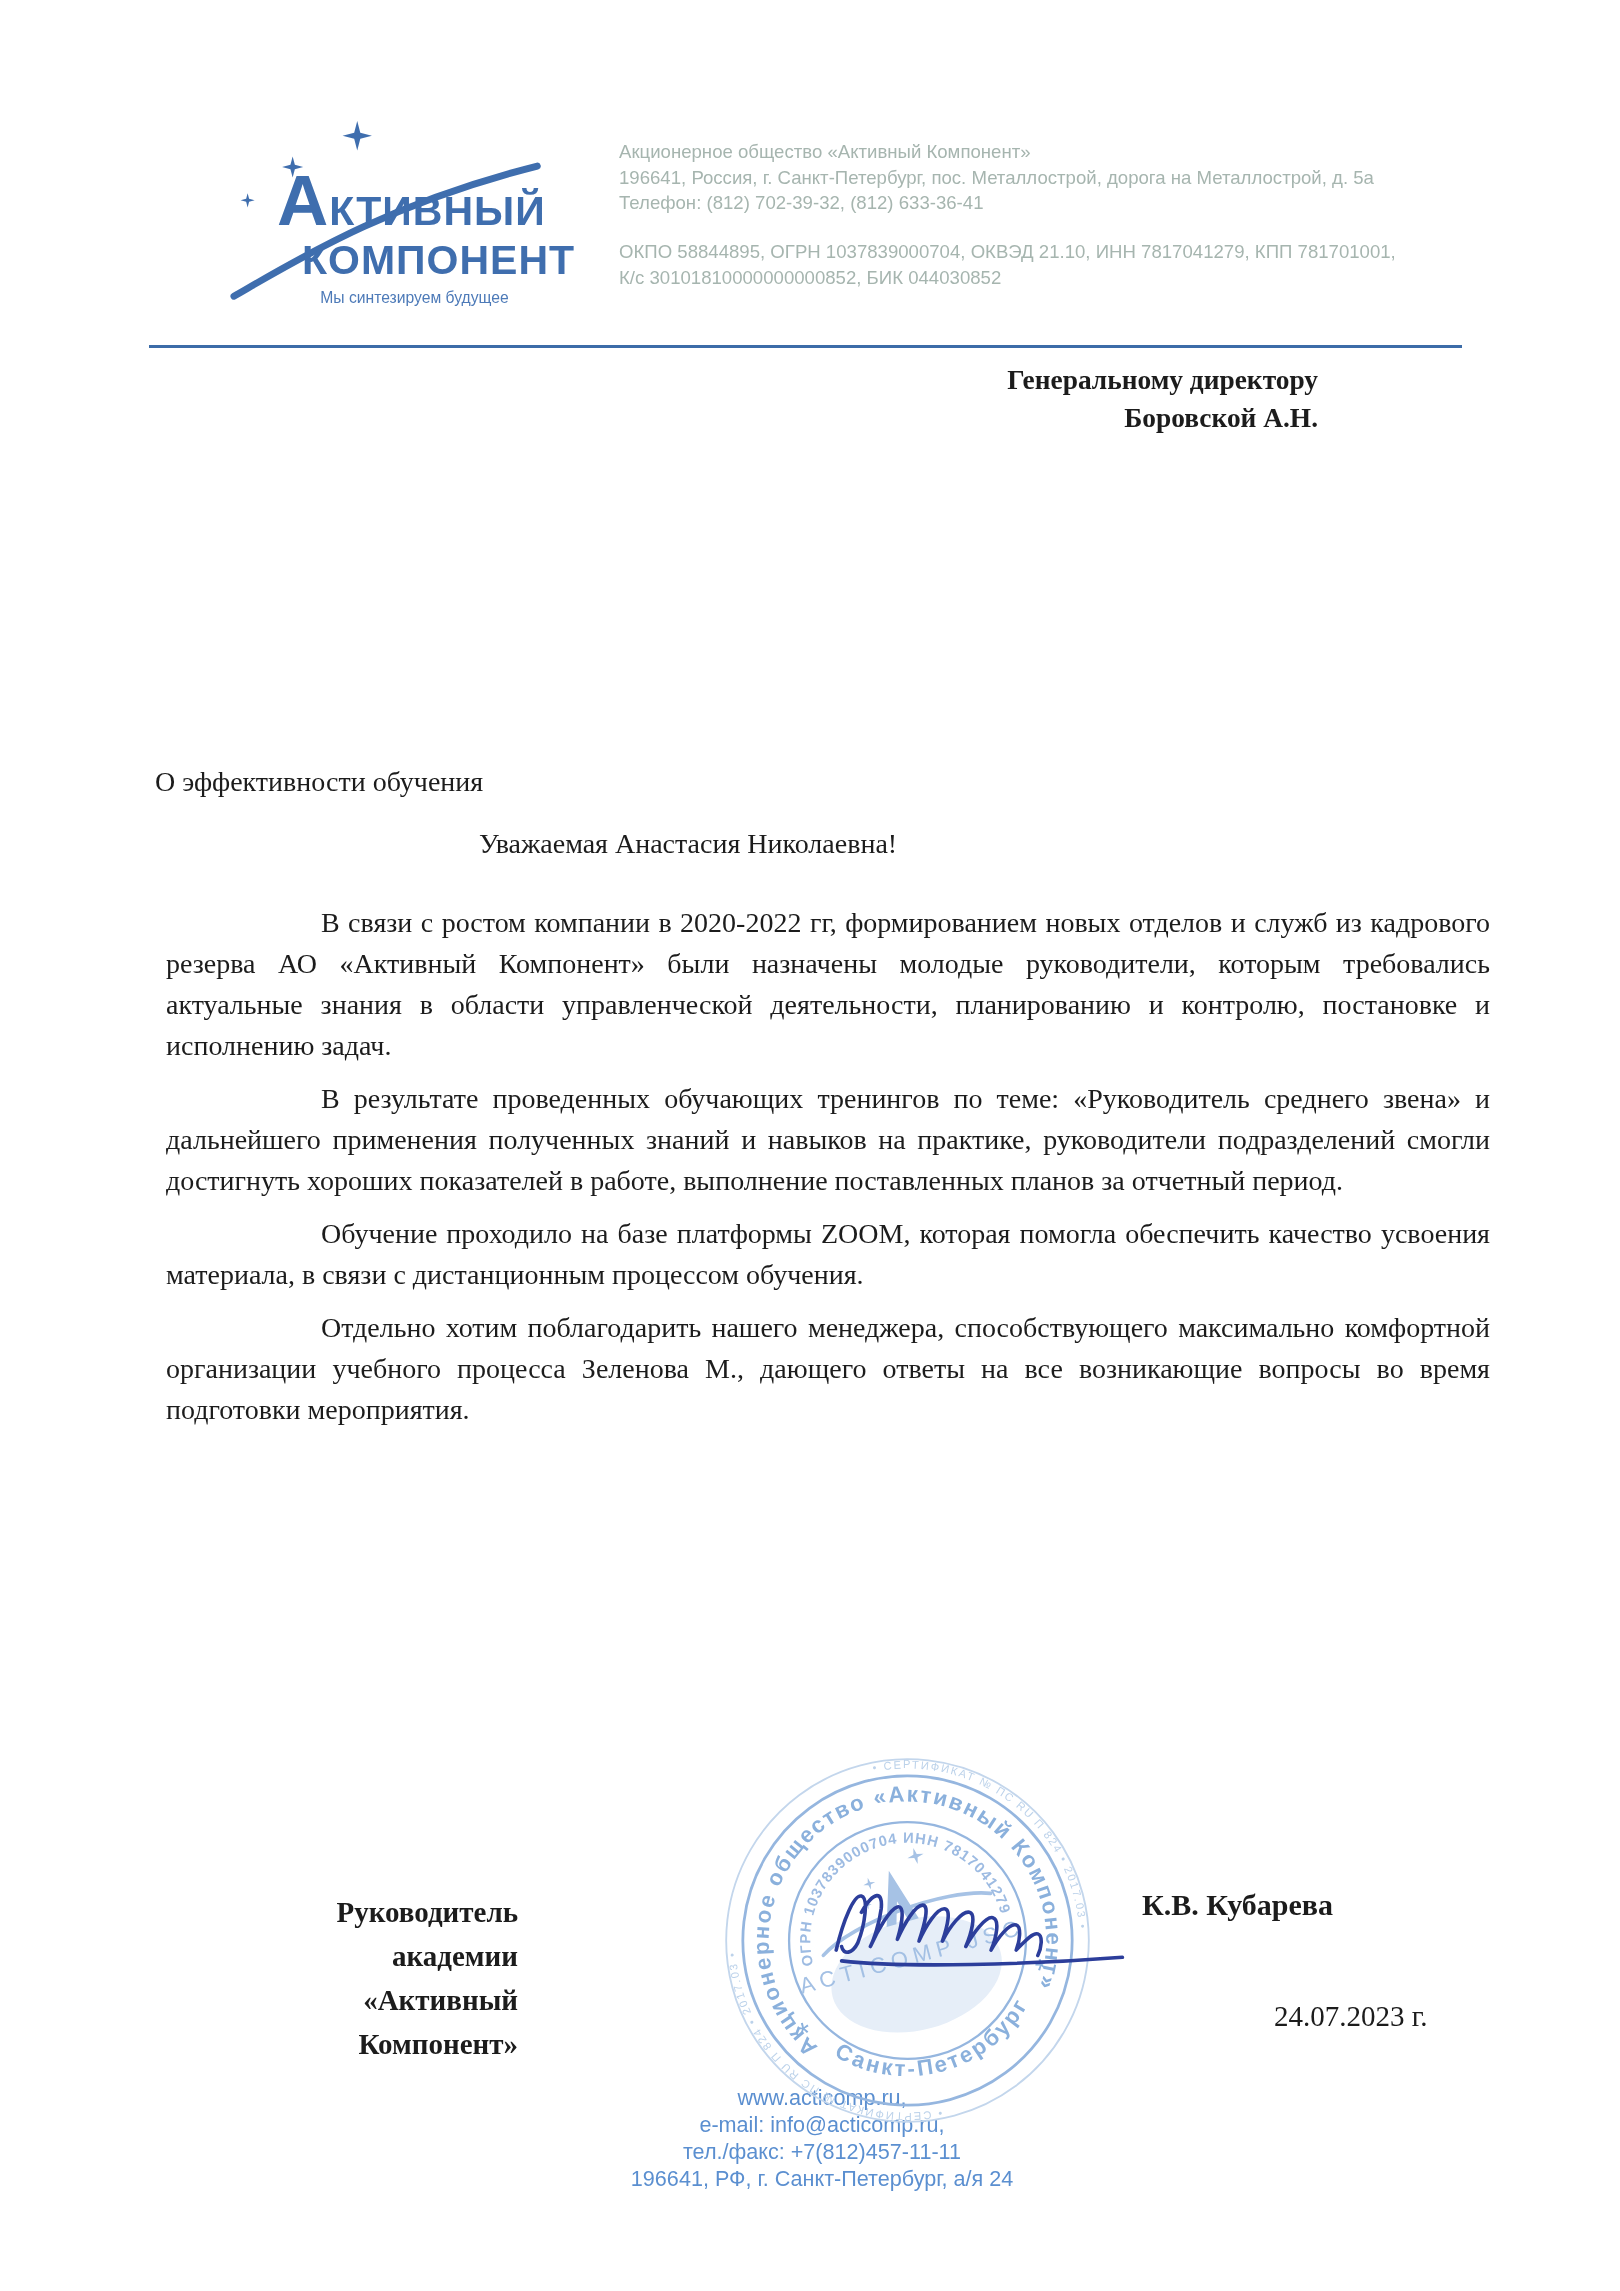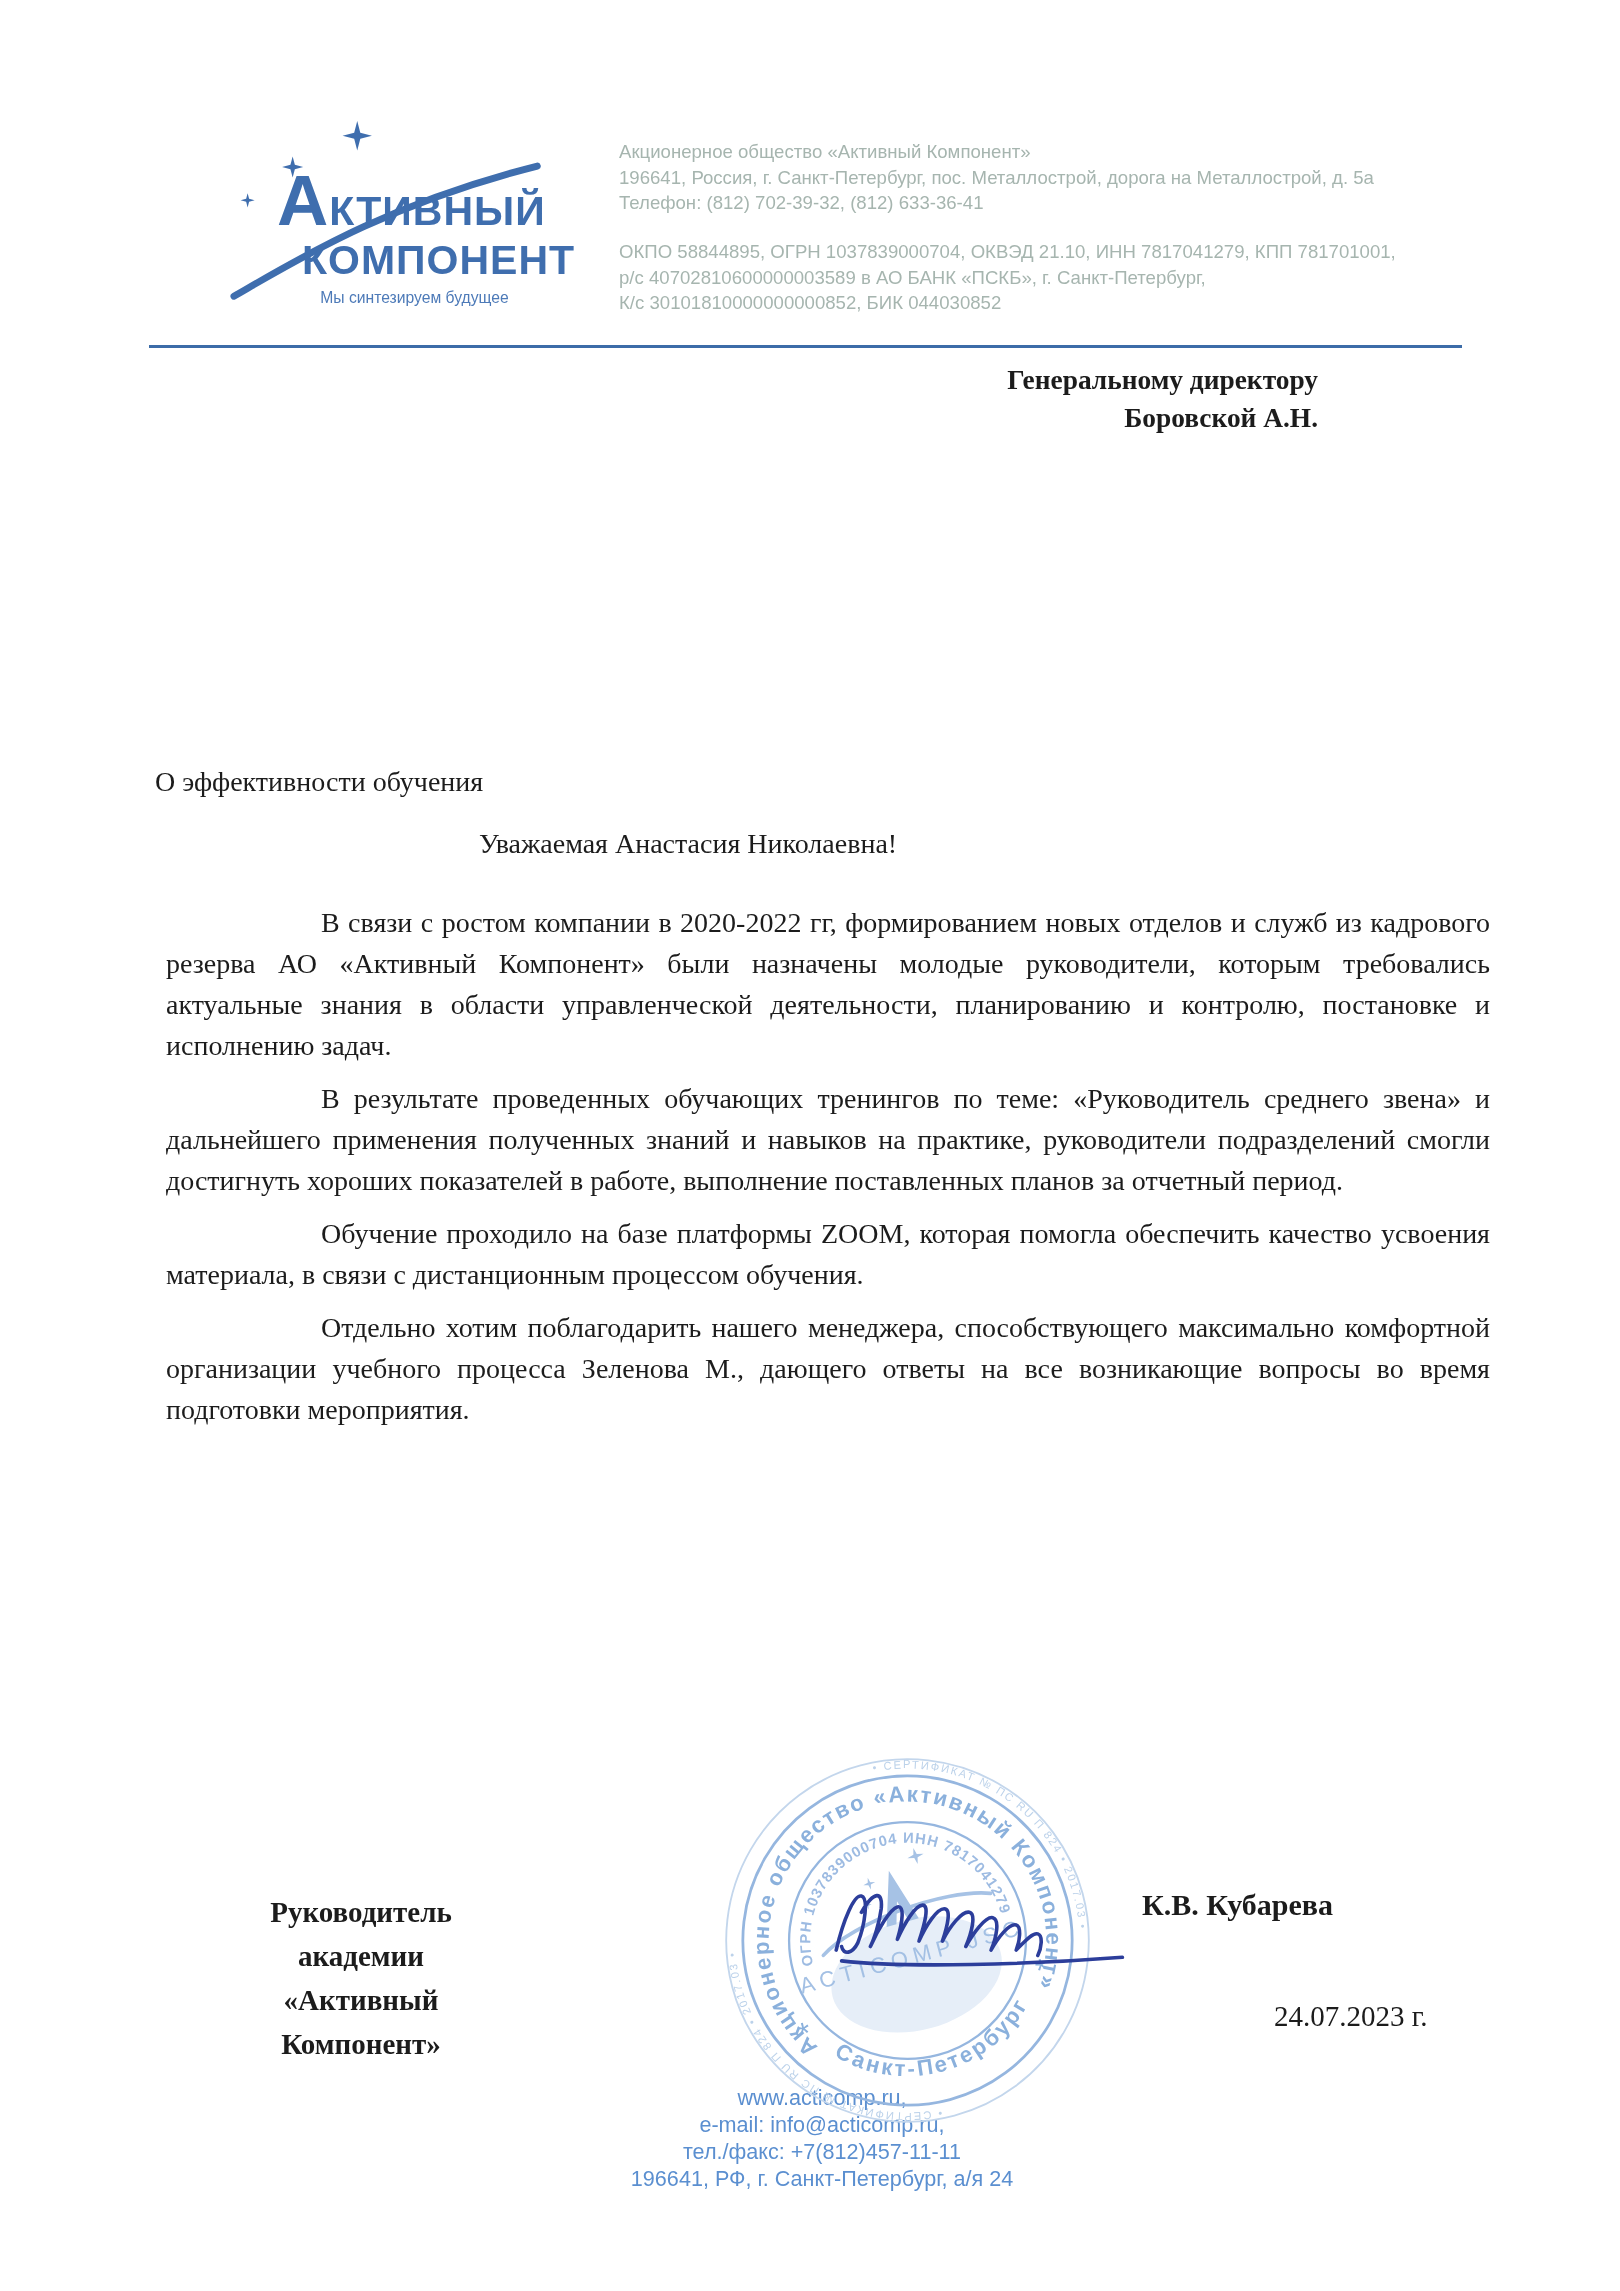--- a/index.html
+++ b/index.html
@@ -44,21 +44,21 @@
   
   .subject{position:absolute;left:155px;top:766px;font-size:28px;}
   .salutation{position:absolute;left:479px;top:828px;font-size:28px;}
   .body-text{
     position:absolute;left:154px;top:890px;width:1348px;
     font-size:28px;line-height:41px;text-align:justify;
   }
   .body-text p{margin:12px;text-indent:155px;}
   
   .sign-position{
-    position:absolute;left:204px;top:1890px;width:314px;text-align:center;
+    position:absolute;left:204px;top:1890px;width:314px;text-align:right;
     font-weight:bold;font-size:29px;line-height:44px;
   }
   .stamp{position:absolute;left:704px;top:1737px;width:407px;height:407px;z-index:3;}
   .signature-ink{position:absolute;left:829px;top:1864px;width:306px;height:120px;z-index:4;}
   .sign-name{position:absolute;left:1142px;top:1888px;font-weight:bold;font-size:30px;z-index:5;}
   .sign-date{position:absolute;left:1274px;top:2000px;font-size:29px;}
   
   .footer{
     position:absolute;left:469px;top:2084px;width:706px;text-align:center;
     font-family:"Liberation Sans",sans-serif;font-size:21.6px;line-height:27px;
@@ -83,21 +83,20 @@
   <div class="logo-tagline">Мы синтезируем будущее</div>
 
   <div class="company-info">
     <div class="info-block">
       <div>Акционерное общество «Активный Компонент»</div>
       <div>196641, Россия, г. Санкт-Петербург, пос. Металлострой, дорога на Металлострой, д. 5а</div>
       <div>Телефон: (812) 702-39-32, (812) 633-36-41</div>
     </div>
     <div class="info-block">
       <div>ОКПО 58844895, ОГРН 1037839000704, ОКВЭД 21.10, ИНН 7817041279, КПП 781701001,</div>
-      <div>р/с 40702810600000003589 в АО БАНК «ПСКБ», г. Санкт-Петербург,</div>
       <div>К/с 30101810000000000852, БИК 044030852</div>
     </div>
   </div>
 
   <div class="divider"></div>
 
   <div class="recipient">
     <div class="bold">Генеральному директору</div>
     <div class="bold">Боровской А.Н.</div>
   </div>

